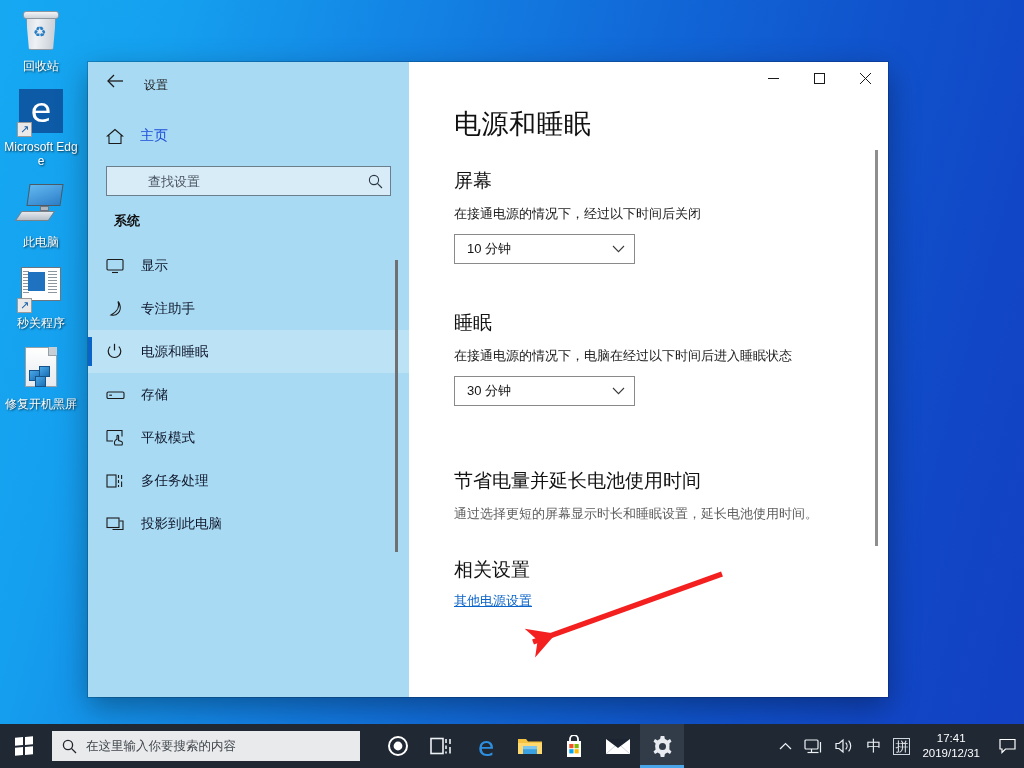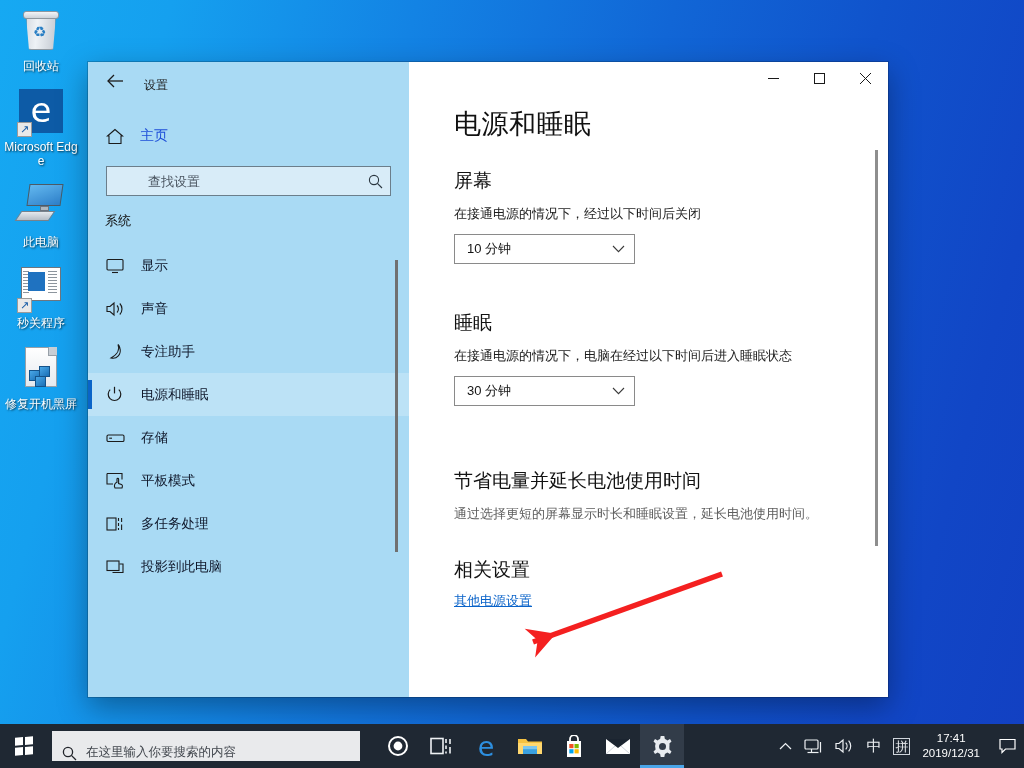--- a/index.html
+++ b/index.html
@@ -219,22 +219,22 @@
     font-family: "Liberation Sans", sans-serif;
   }
   #search-input::placeholder { color: #4a5560; }
   #search-icon-btn {
     width: 30px; height: 100%;
     display: flex; align-items: center; justify-content: center;
     color: #2a3640; cursor: default;
   }
 
   #sidebar-group-title {
-    font-size: 13px; font-weight: normal; color: #111;
-    margin: 16px 0 0 17px;
+    font-size: 13px; font-weight: bold; color: #111;
+    margin: 16px 0 0 26px;
   }
 
   #nav-list {
     margin-top: 14px;
     flex: 1;
     overflow: hidden;
     position: relative;
   }
   .nav-item {
     height: 43px;
@@ -356,21 +356,21 @@
     grid-template-columns: 8px 8px;
     grid-template-rows: 8px 8px;
     gap: 2px;
     transform: skewY(-4deg);
   }
   .win-logo i { background: #fff; display:block; }
 
   #taskbar-search {
     width: 308px; height: 30px;
     background: #e9eaec;
-    display: flex; align-items: flex-end;
+    display: flex; align-items: center;
     margin-left: 4px;
     cursor: default;
   }
   #taskbar-search .mag { width: 34px; display:flex; align-items:center; justify-content:center; color:#21242a; }
   #taskbar-search .ph { font-size: 12.5px; color: #41464d; }
 
   .tb-icon {
     width: 44px; height: 44px;
     display: flex; align-items: center; justify-content: center;
     cursor: default; position: relative;
@@ -532,30 +532,20 @@
           <div class="nav-item">
             <span class="ic">
               <svg width="18" height="16" viewBox="0 0 18 16">
                 <rect x="1" y="1.5" width="16" height="10.5" rx="1" fill="none" stroke="currentColor" stroke-width="1.1"></rect>
                 <line x1="6" y1="14.5" x2="12" y2="14.5" stroke="currentColor" stroke-width="1.1"></line>
               </svg>
             </span>
             <span class="tx">显示</span>
           </div>
 
-          <div class="nav-item">
-            <span class="ic">
-              <svg width="19" height="16" viewBox="0 0 19 16">
-                <path d="M1 5.5 H4 L8 2 V14 L4 10.5 H1 Z" fill="none" stroke="currentColor" stroke-width="1.1"></path>
-                <path d="M11 4.5 A5 5 0 0 1 11 11.5" fill="none" stroke="currentColor" stroke-width="1.1"></path>
-                <path d="M13.8 2.5 A8 8 0 0 1 13.8 13.5" fill="none" stroke="currentColor" stroke-width="1.1"></path>
-              </svg>
-            </span>
-            <span class="tx">声音</span>
-          </div>
 
 
           <div class="nav-item">
             <span class="ic">
               <svg width="17" height="17" viewBox="0 0 17 17">
                 <path d="M12 1.5 C13.5 5 13 10.5 5 15 C11 16.5 15.5 11 14 5.5 C13.6 3.8 12.9 2.4 12 1.5 Z" fill="none" stroke="currentColor" stroke-width="1.1"></path>
               </svg>
             </span>
             <span class="tx">专注助手</span>
           </div>

